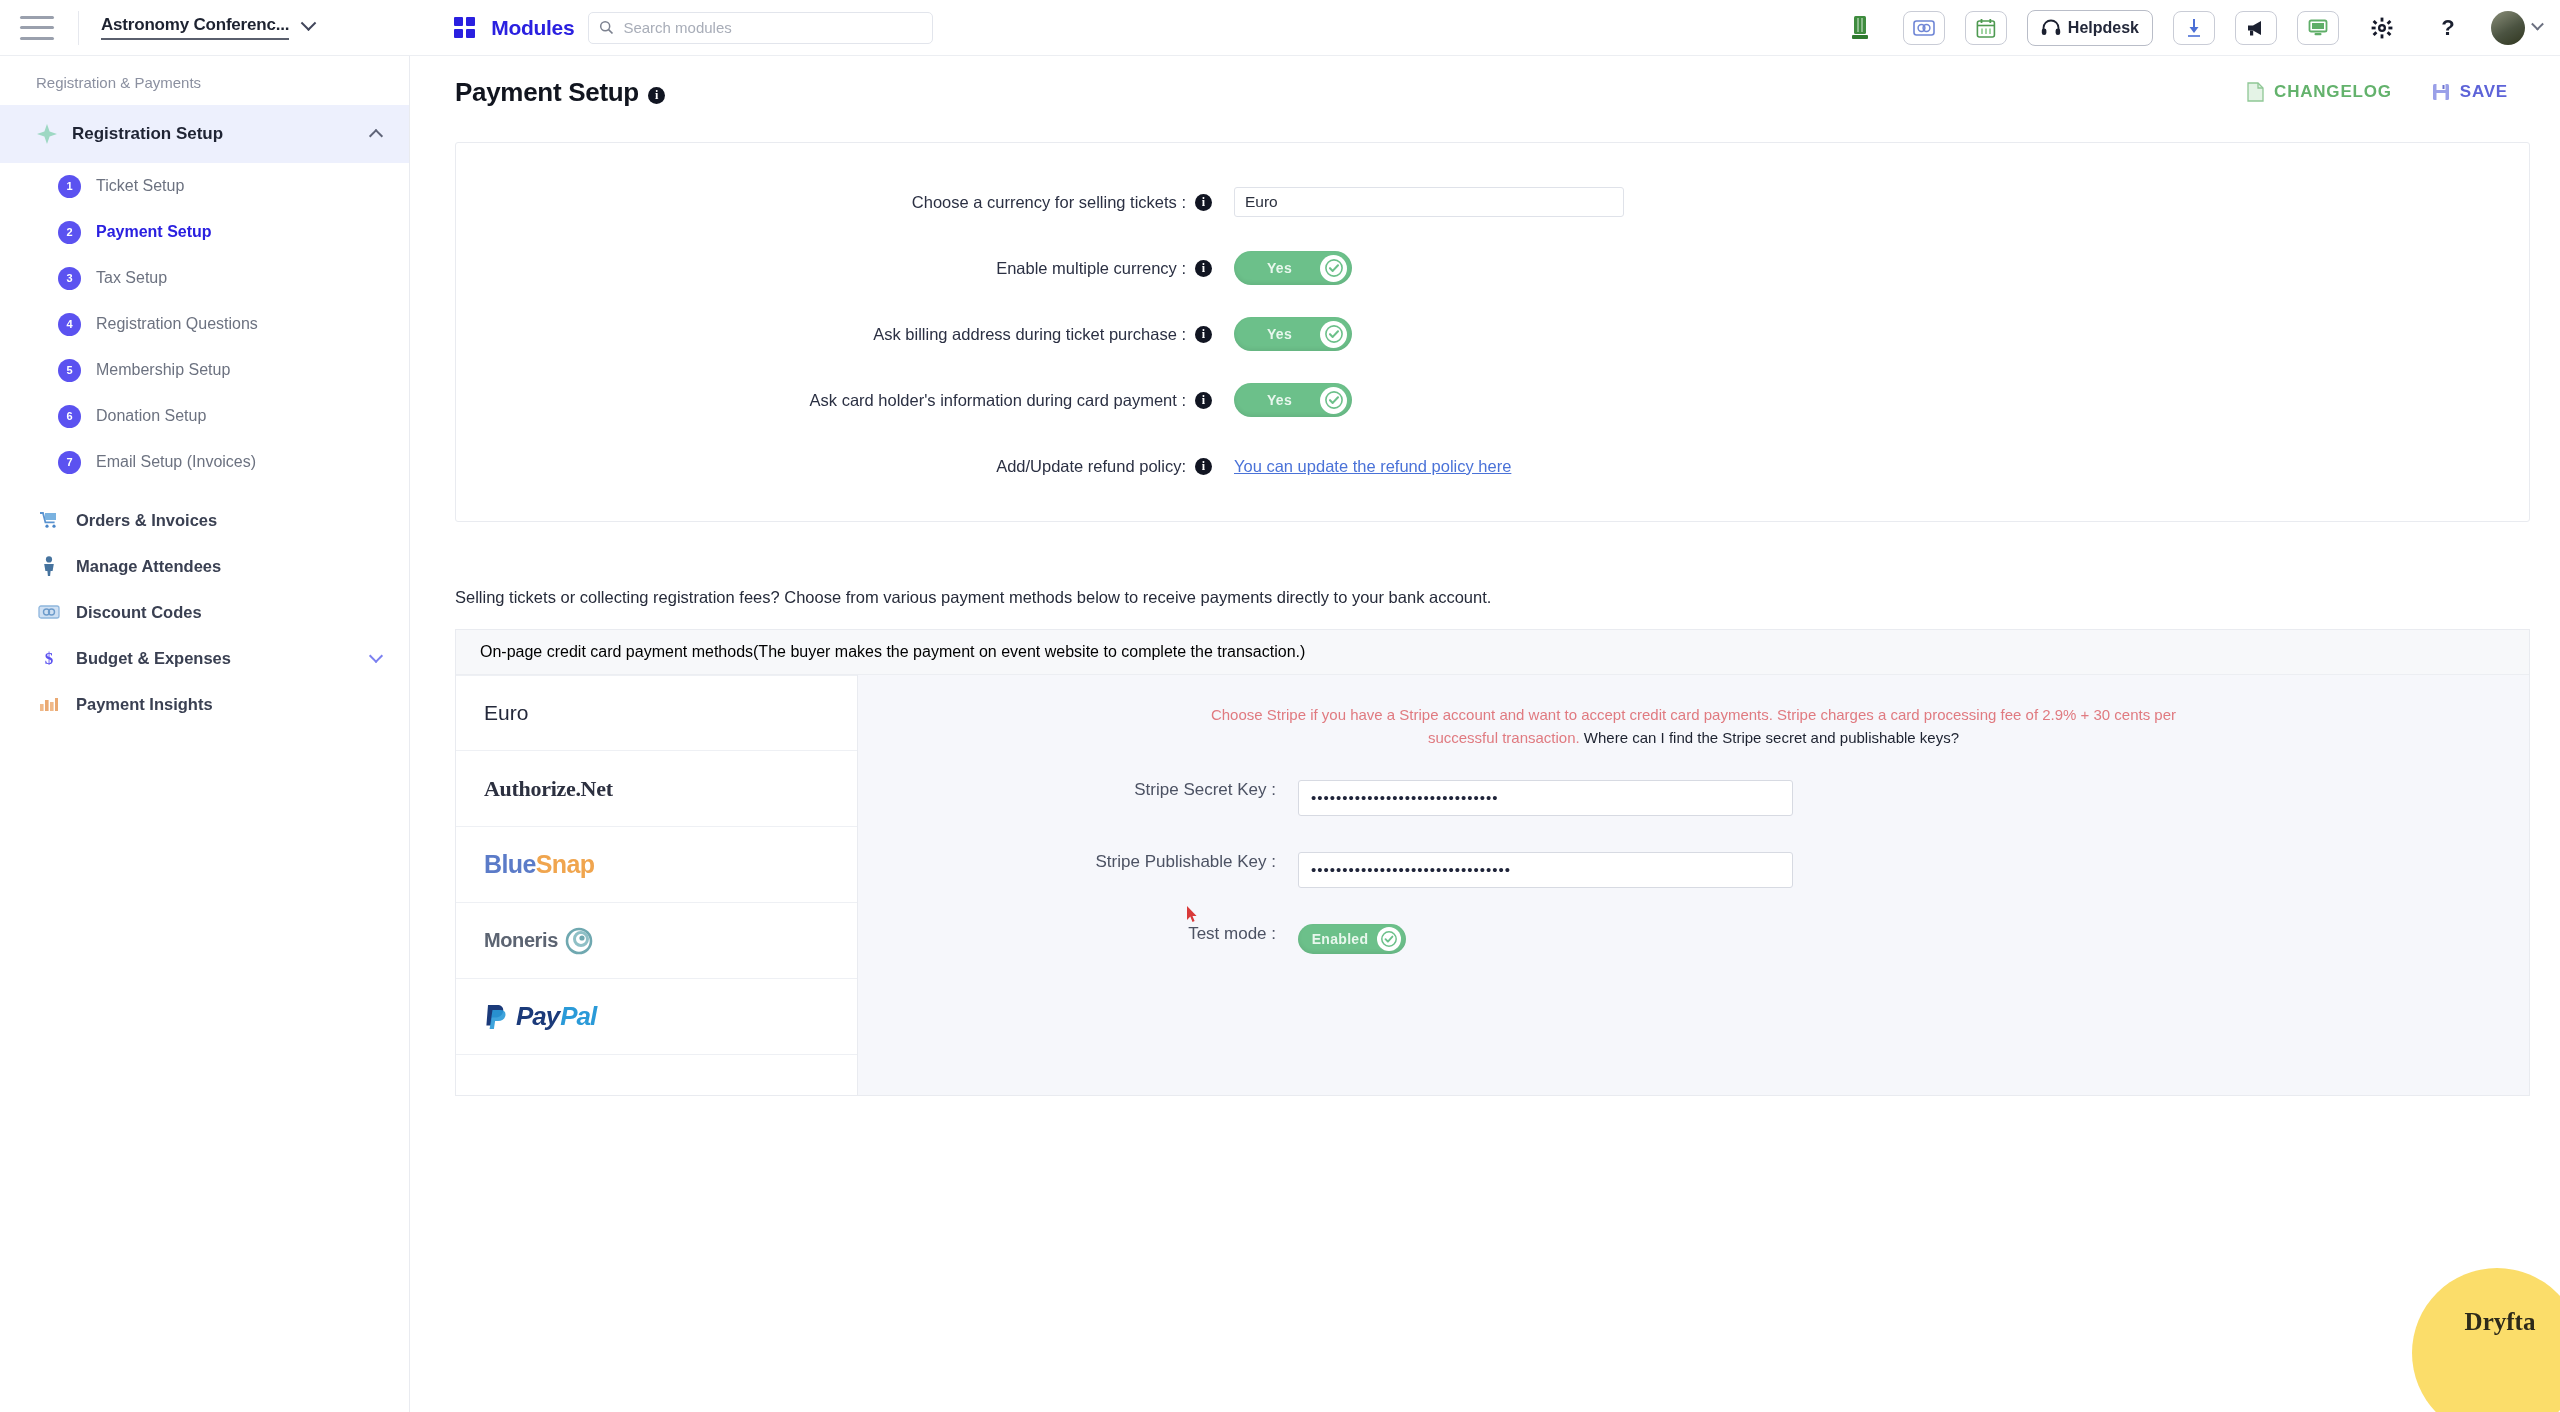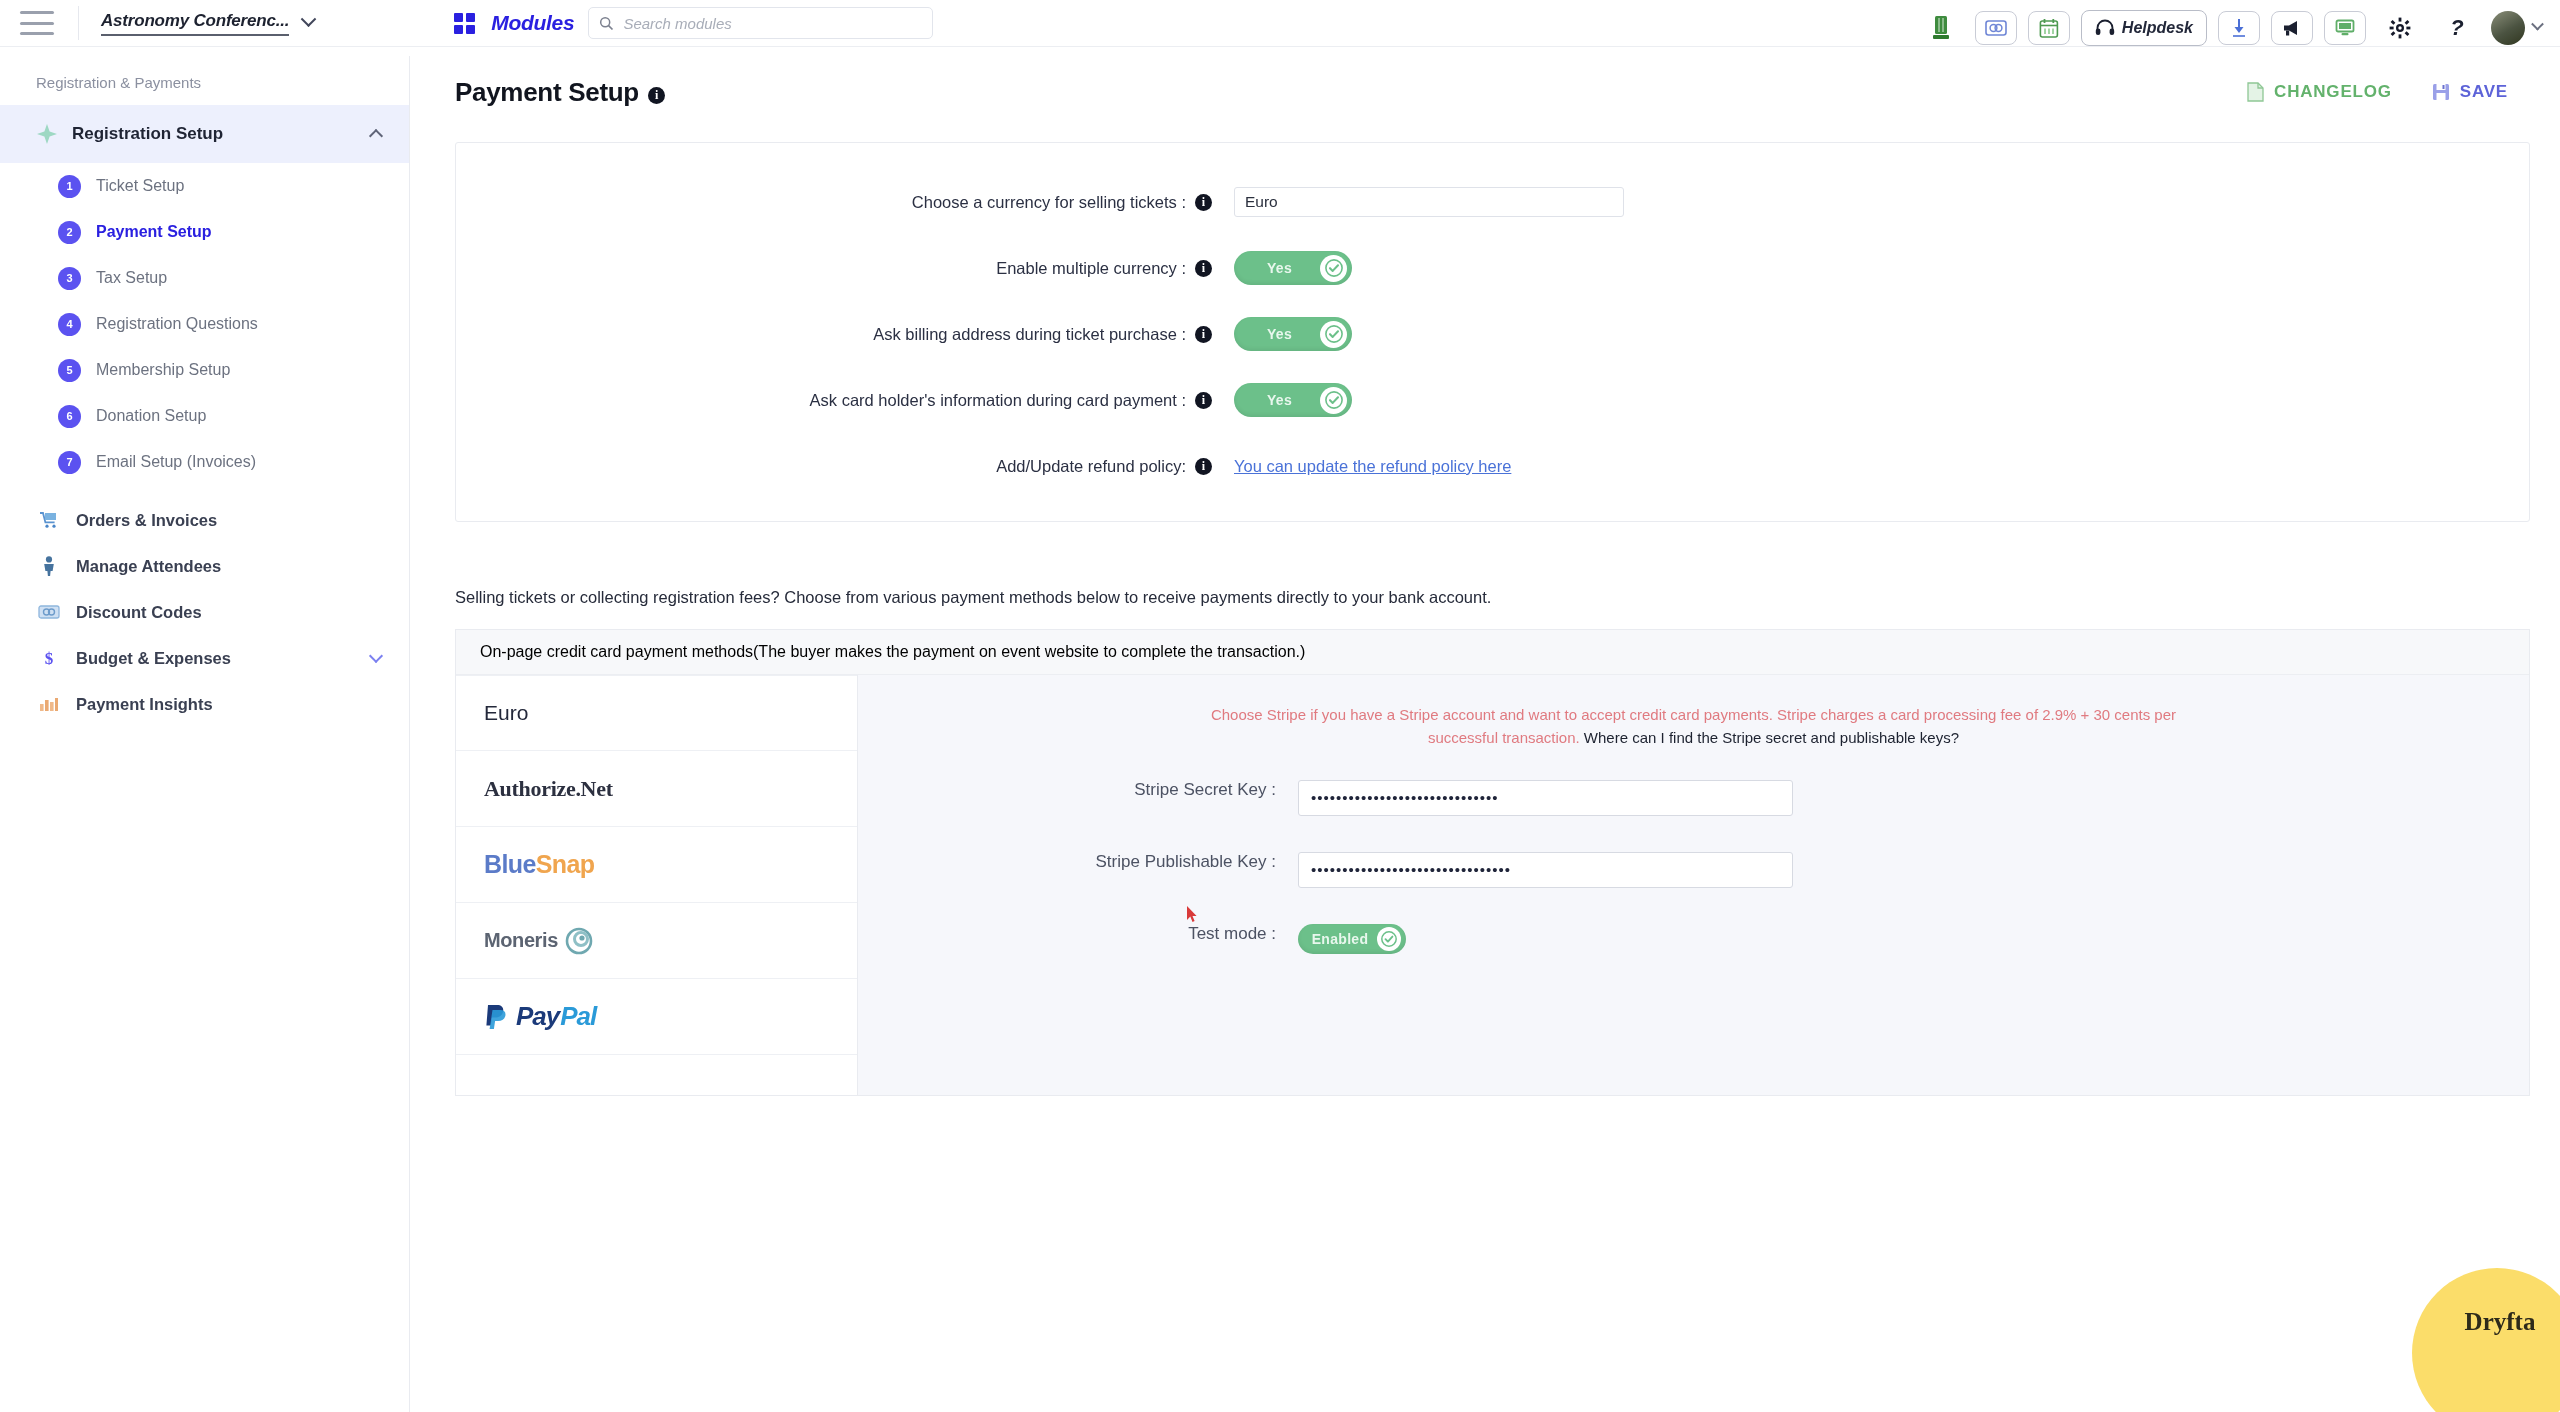--- a/index.html
+++ b/index.html
@@ -1,39 +1,39 @@
 <!DOCTYPE html>
 <html><head>
 <meta charset="utf-8">
 <style>
   * { box-sizing: border-box; margin:0; padding:0; }
   html,body { width:2560px; height:1412px; overflow:hidden; background:#ffffff;
     font-family:"Liberation Sans", sans-serif; }
 
   
-  .topbar { position:absolute; left:0; top:0; width:2560px; height:47px;
-    background:#ffffff; border-bottom:1px solid #eceef2; display:flex; align-items:center;font-style:italic; }
+  .topbar { position:absolute; left:0; top:0; width:2560px; height:56px;
+    background:#ffffff; border-bottom:1px solid #eceef2; display:flex; align-items:center; }
   .hamburger { width:34px; height:24px; margin-left:20px; display:flex; flex-direction:column;
     justify-content:space-between; cursor:pointer; }
   .hamburger i { display:block; height:3px; background:#9aa0ad; border-radius:2px; }
   .topbar-div { width:1px; height:34px; background:#e6e8ee; margin:0 22px 0 24px; }
   .event-sel { display:flex; align-items:center; gap:14px; }
   .event-name { font-size:17px; font-weight:700; color:#1d2230; letter-spacing:-0.2px;
     border-bottom:2px solid #5a5f6d; padding-bottom:3px; white-space:nowrap; }
   .chev { width:11px; height:11px; border-right:2px solid #41465a; border-bottom:2px solid #41465a;
     transform:rotate(45deg) translate(-3px,-3px); }
   .modules-wrap { display:flex; align-items:center; gap:16px; margin-left:140px; }
   .mod-grid { display:grid; grid-template-columns:repeat(2,9px); grid-template-rows:repeat(2,9px);
     gap:3px; }
   .mod-grid i { background:#2a20e0; display:block; border-radius:1px; }
   .modules-label { color:#2a20e0; font-size:21px; font-weight:700; letter-spacing:-0.3px; }
   .search-box { margin-left:14px; width:345px; height:32px; border:1px solid #e2e5ec; border-radius:5px;
     display:flex; align-items:center; padding:0 10px; gap:9px; background:#fff; }
   .search-box .txt { color:#a8adb8; font-size:15px; }
-  .topbar-right { position:absolute; right:18px; top:0; height:56px; display:flex; align-items:center; gap:11px; }
+  .topbar-right { position:absolute; right:18px; top:0; height:56px; display:flex; align-items:center; gap:20px; }
   .ticon { width:46px; height:36px; display:flex; align-items:center; justify-content:center; cursor:pointer; }
   .boxed { border:1.5px solid #c9ccd6; border-radius:8px; width:42px; height:34px; }
   .helpdesk { border:1.5px solid #b9bdc8; border-radius:8px; height:36px; padding:0 13px;
     display:flex; align-items:center; gap:7px; font-size:16px; font-weight:700; color:#23283a; cursor:pointer; }
   .avatar { width:34px; height:34px; border-radius:50%;
     background:linear-gradient(150deg,#8b8f7a 0%,#4b5341 55%,#30361f 100%); }
   .gear, .qm { font-size:22px; color:#1b2030; font-weight:700; }
 
   
   .sidebar { position:absolute; left:0; top:56px; width:410px; height:1356px;

